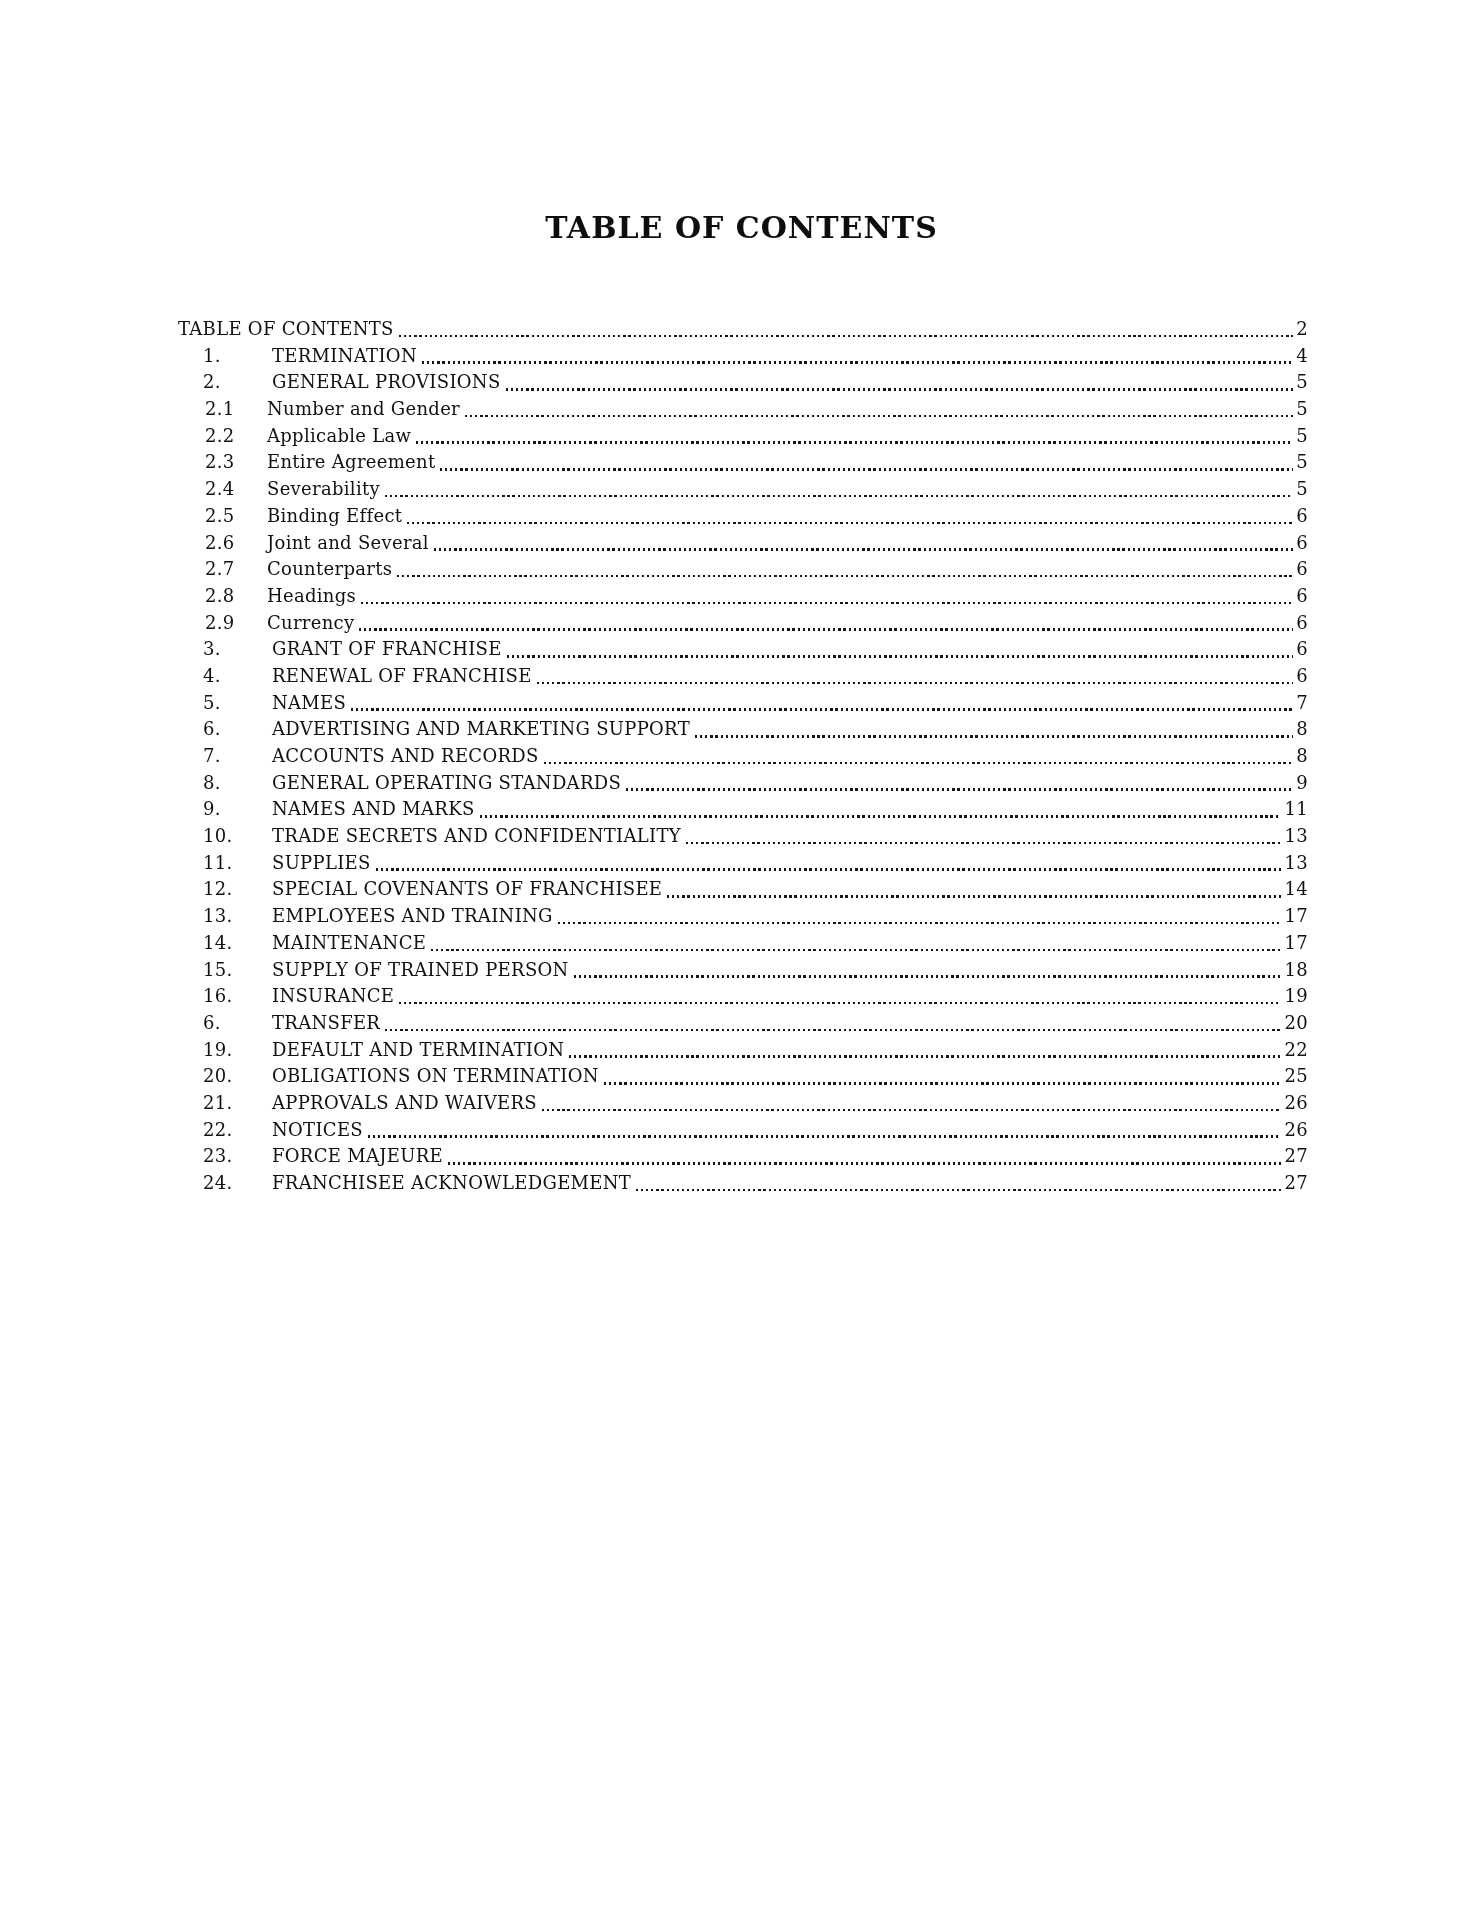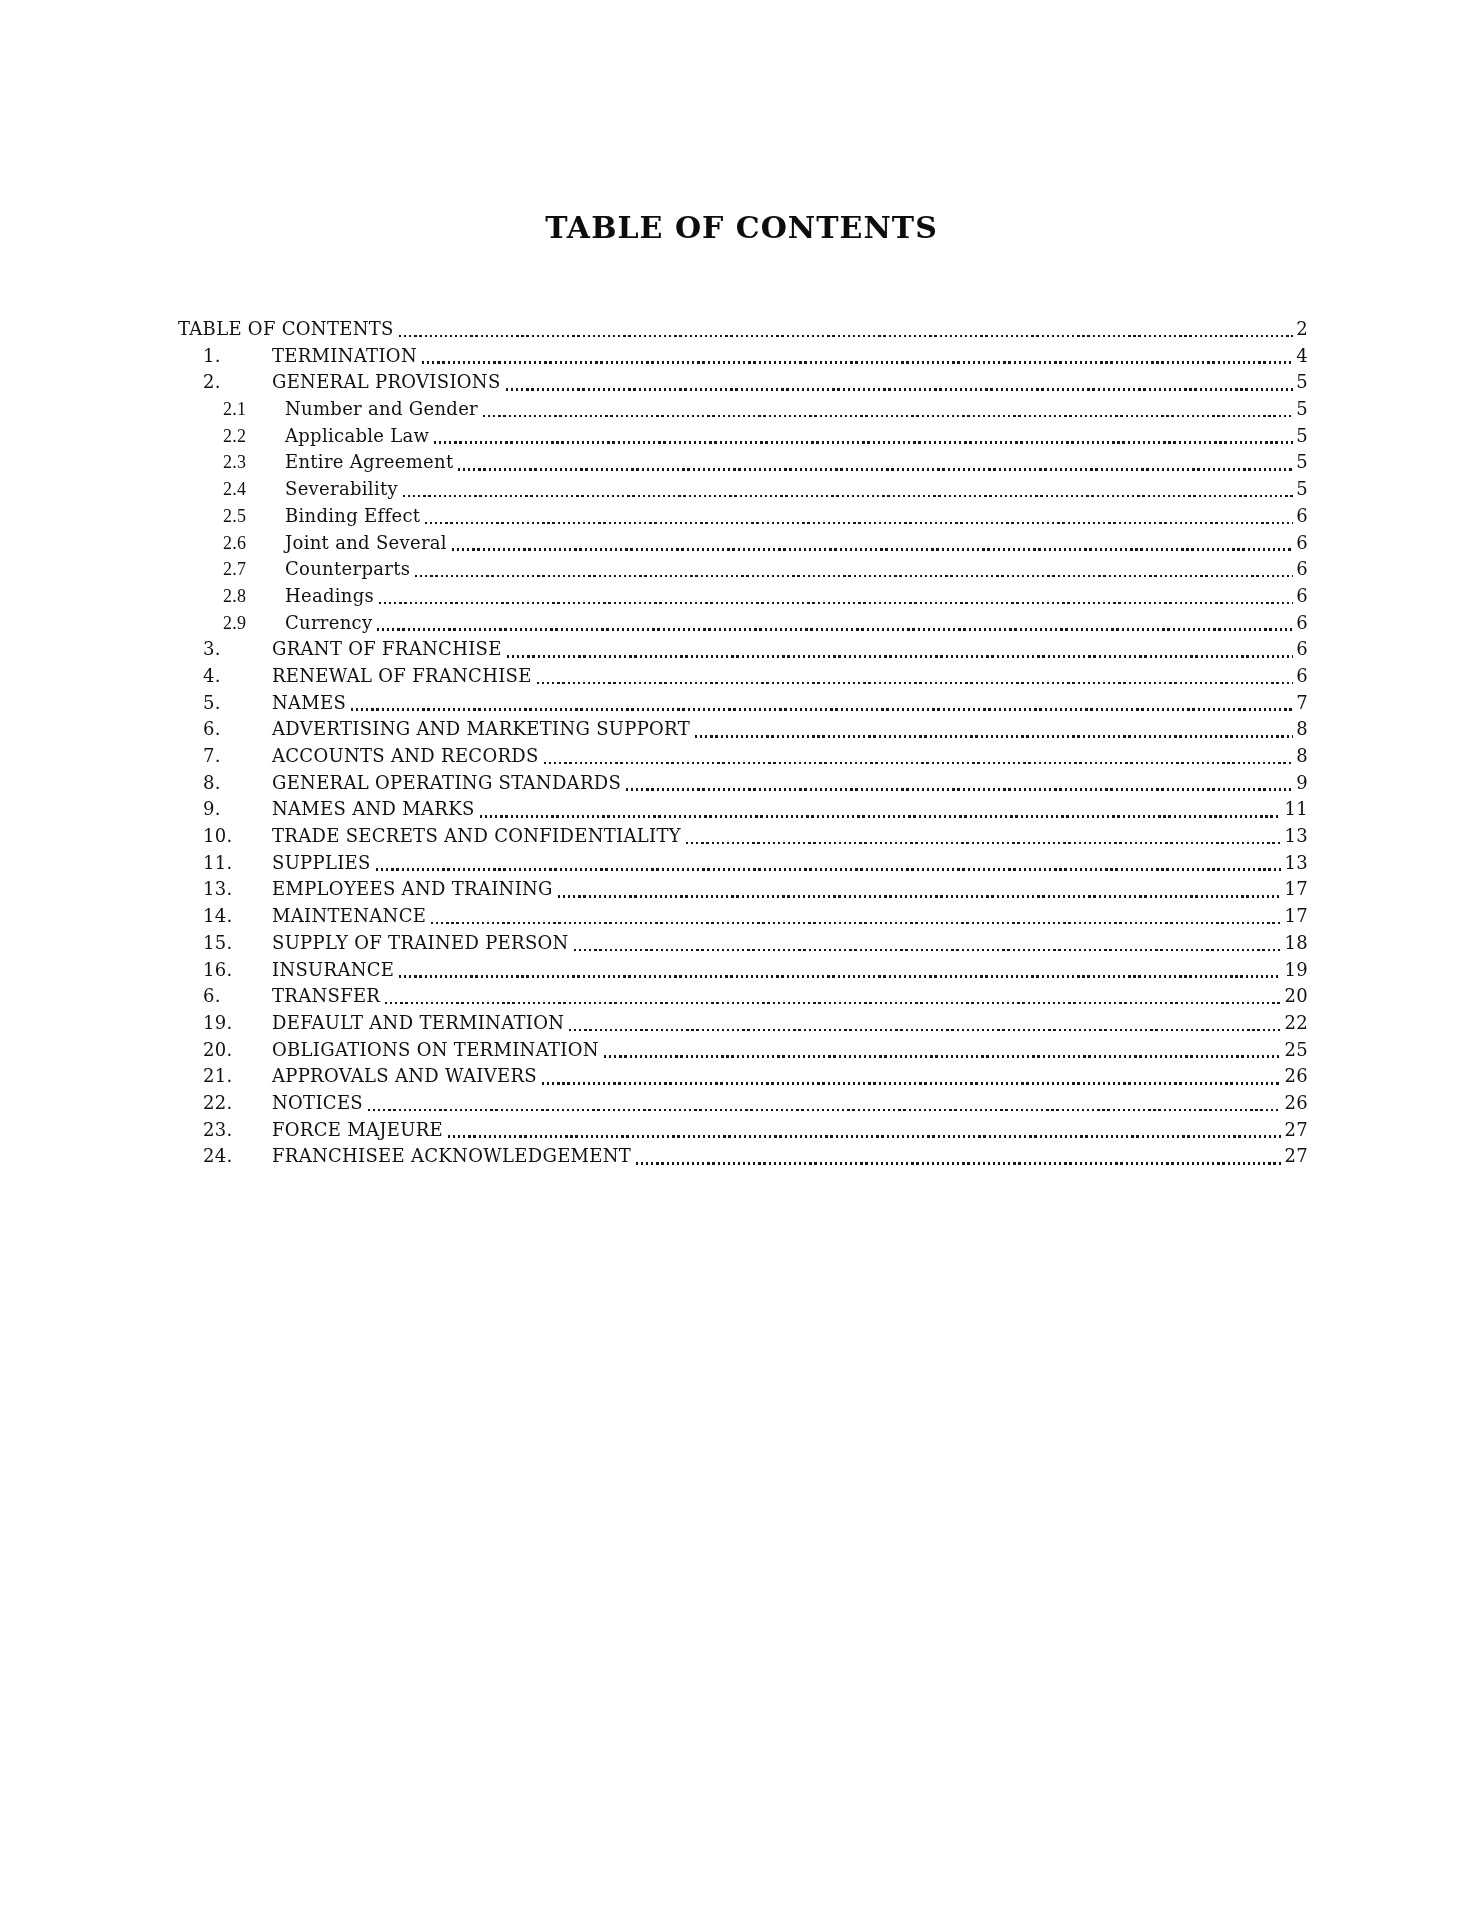--- a/index.html
+++ b/index.html
@@ -41,21 +41,21 @@
     line-height: 26.7px;
     font-size: 18px;
     letter-spacing: 0.3px;
     white-space: nowrap;
   }
   .row .num {
     flex: 0 0 auto;
     display: inline-block;
   }
   .row.l1 .num { margin-left: 25px; width: 69px; }
-  .row.l2 .num { margin-left: 45px; width: 62px; font-family: Liberation Serif, serif; }
+  .row.l2 .num { margin-left: 27px; width: 62px; }
   .row .label {
     flex: 0 0 auto;
   }
   .row .leader {
     flex: 1 1 auto;
     align-self: flex-end;
     height: 2.6px;
     margin: 0 3px 5.4px 5px;
     background-image: repeating-linear-gradient(90deg, #161616 0 2.2px, transparent 2.2px 5.1px);
   }
@@ -190,20 +190,26 @@
     <span class="leader"></span>
     <span class="pg">13</span>
   </div>
       <div class="row l1">
     <span class="num">11.</span>
     <span class="label">SUPPLIES</span>
     <span class="leader"></span>
     <span class="pg">13</span>
   </div>
       <div class="row l1">
+    <span class="num">12.</span>
+    <span class="label">SPECIAL COVENANTS OF FRANCHISEE</span>
+    <span class="leader"></span>
+    <span class="pg">14</span>
+  </div>
+      <div class="row l1">
     <span class="num">13.</span>
     <span class="label">EMPLOYEES AND TRAINING</span>
     <span class="leader"></span>
     <span class="pg">17</span>
   </div>
       <div class="row l1">
     <span class="num">14.</span>
     <span class="label">MAINTENANCE</span>
     <span class="leader"></span>
     <span class="pg">17</span>

